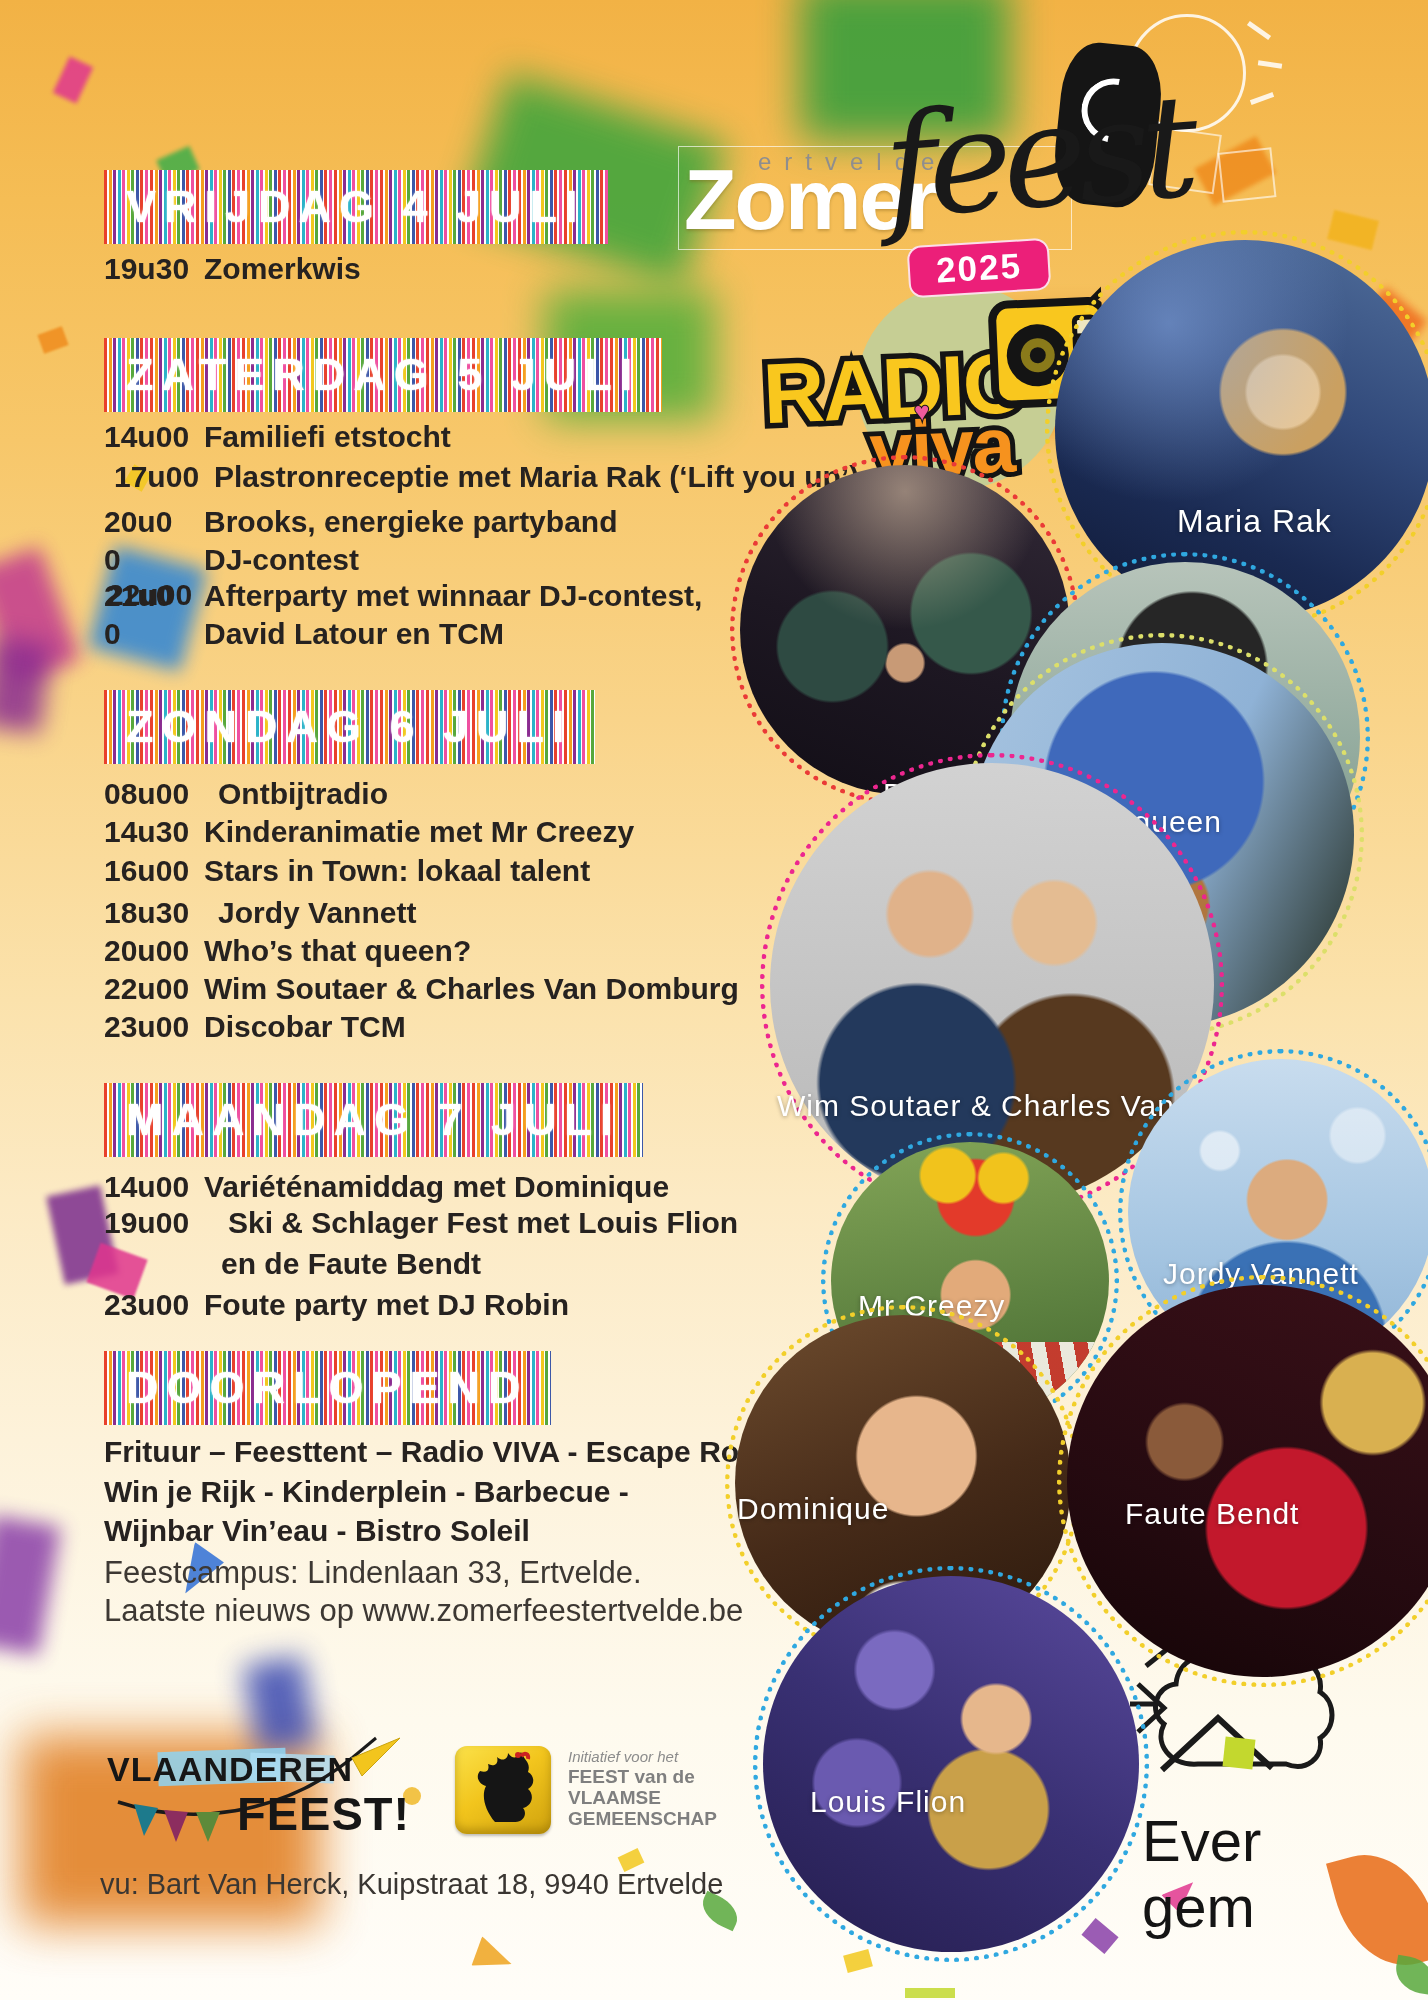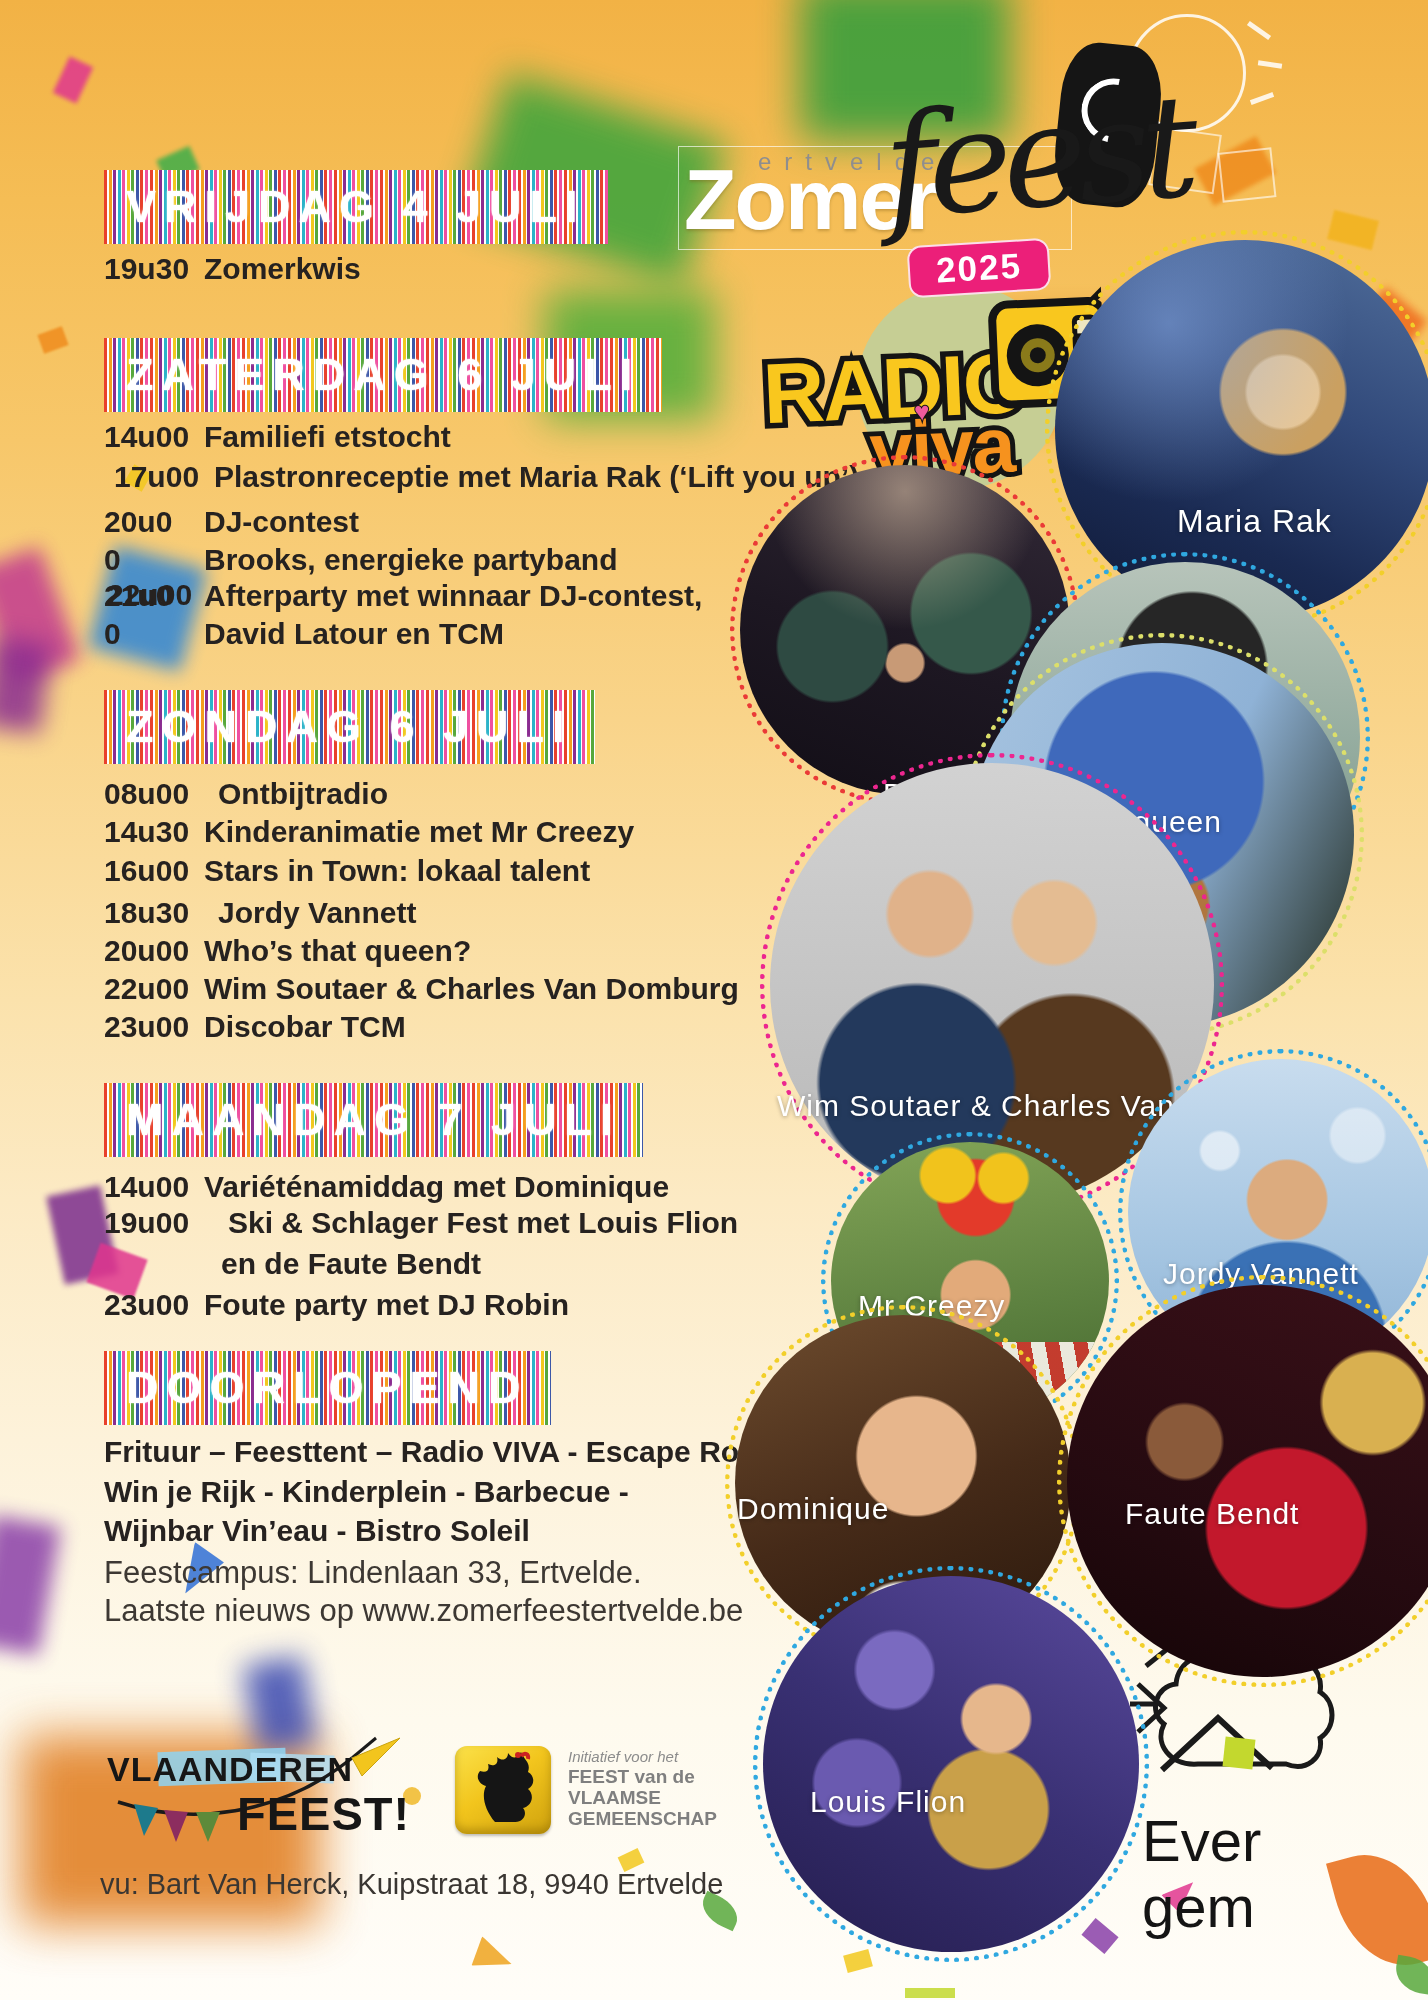--- a/index.html
+++ b/index.html
@@ -137,37 +137,37 @@
       <text x="158" y="152" font-size="26" fill="#ef5a9e" stroke="#141414" stroke-width="2" paint-order="stroke">♥</text>
     </svg>
   </div>
 
   <div id="schedule-root">
       <div class="stripe-heading" style="left: 104px; top: 170px;">VRIJDAG 4 JULI</div>
       <div class="row" style="left: 104px; top: 250px;">
         <div class="t">19u30</div>
         <div class="x">Zomerkwis</div>
       </div>
-      <div class="stripe-heading" style="left: 104px; top: 338px;">ZATERDAG 6 JULI</div>
+      <div class="stripe-heading" style="left: 104px; top: 338px;">ZATERDAG 5 JULI</div>
       <div class="row" style="left: 104px; top: 418px;">
         <div class="t">14u00</div>
         <div class="x">Familiefi etstocht</div>
       </div>
       <div class="row" style="left: 114px; top: 458px;">
         <div class="t">17u00</div>
         <div class="x">Plastronreceptie met Maria Rak (‘Lift you up’)</div>
       </div>
       <div class="row" style="left: 104px; top: 503px;">
         <div class="t">
           <div class="tl">20u0</div>
           <div class="tl">0</div>
         </div>
         <div class="x">
+          <div class="xl">Brooks, energieke partyband</div>
           <div class="xl">DJ-contest</div>
-          <div class="xl">Brooks, energieke partyband</div>
         </div>
       </div>
       <div class="row" style="left: 104px; top: 577px;">
         <div class="t">
           <div class="tl">21u0</div>
           <div class="tl">0</div>
           <div class="t-overlay">22u00</div>
         </div>
         <div class="x">
           <div class="xl">Afterparty met winnaar DJ-contest,</div>

